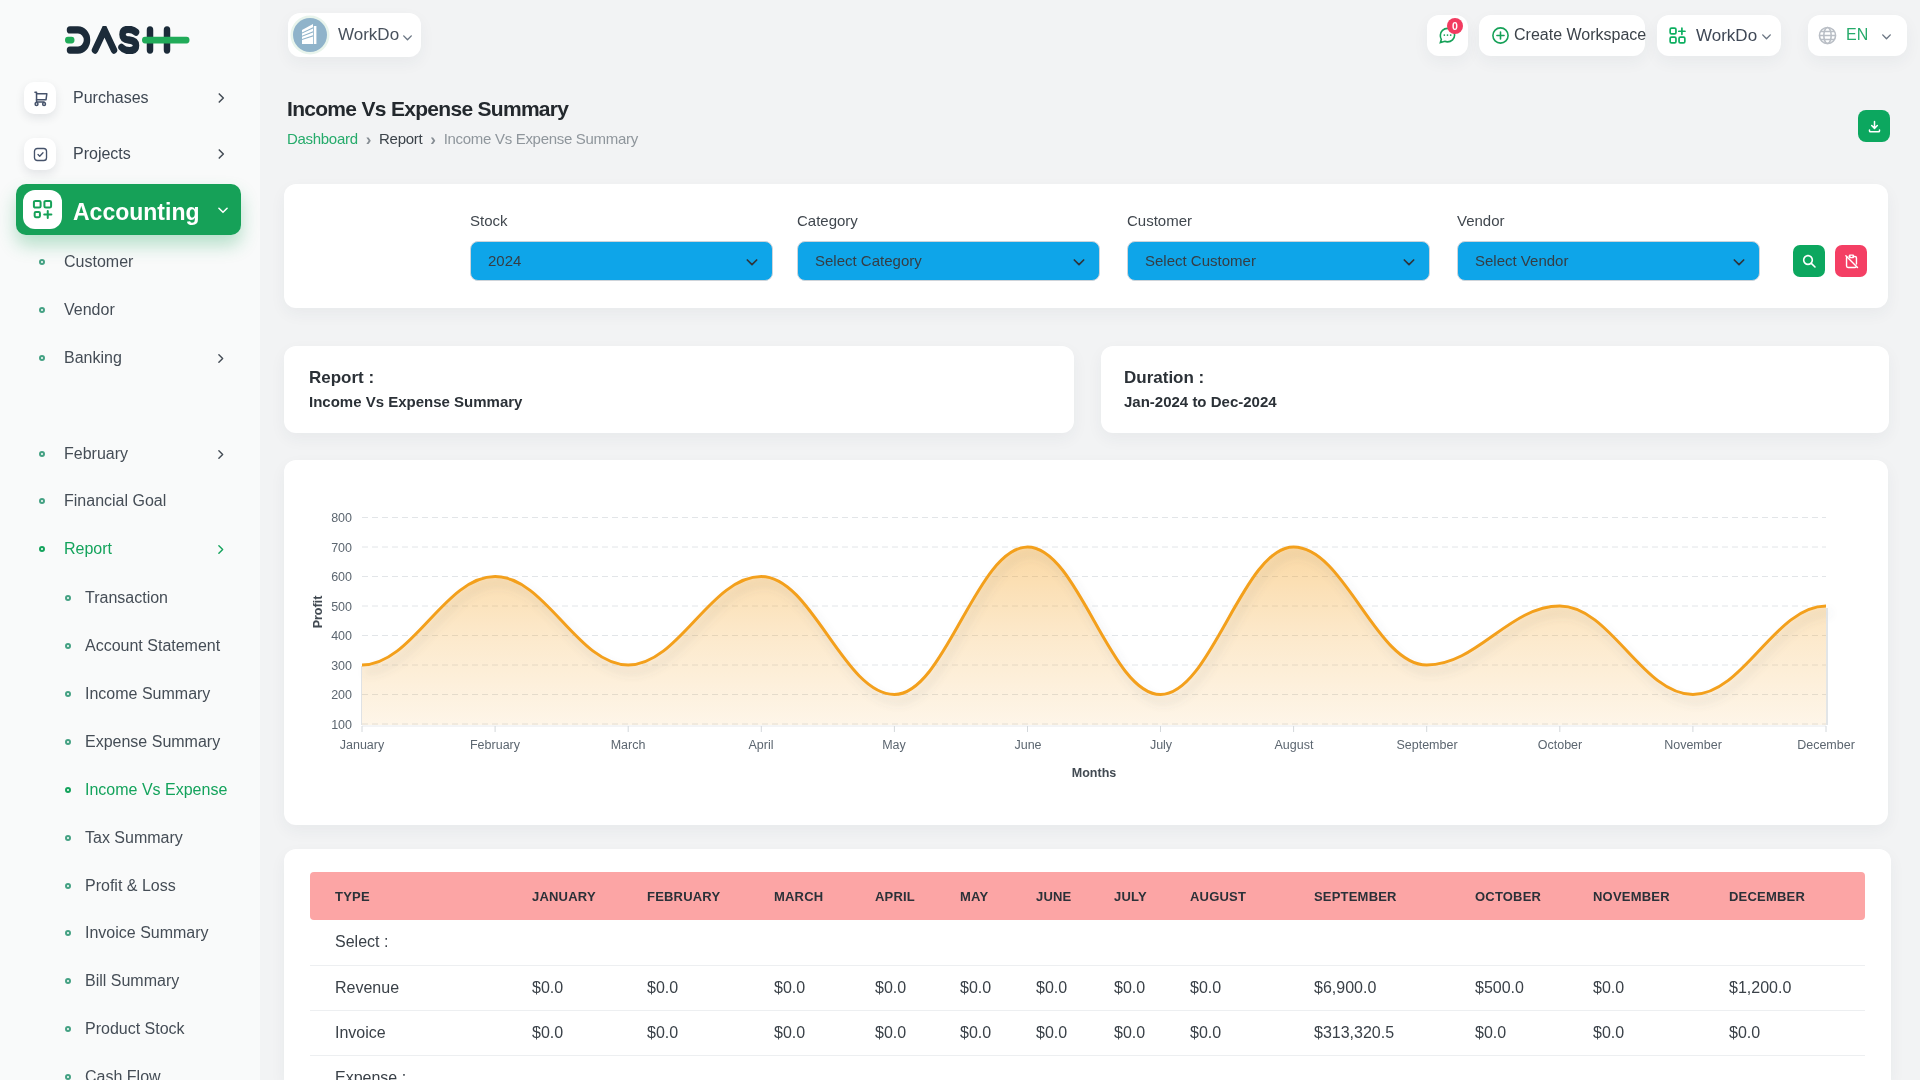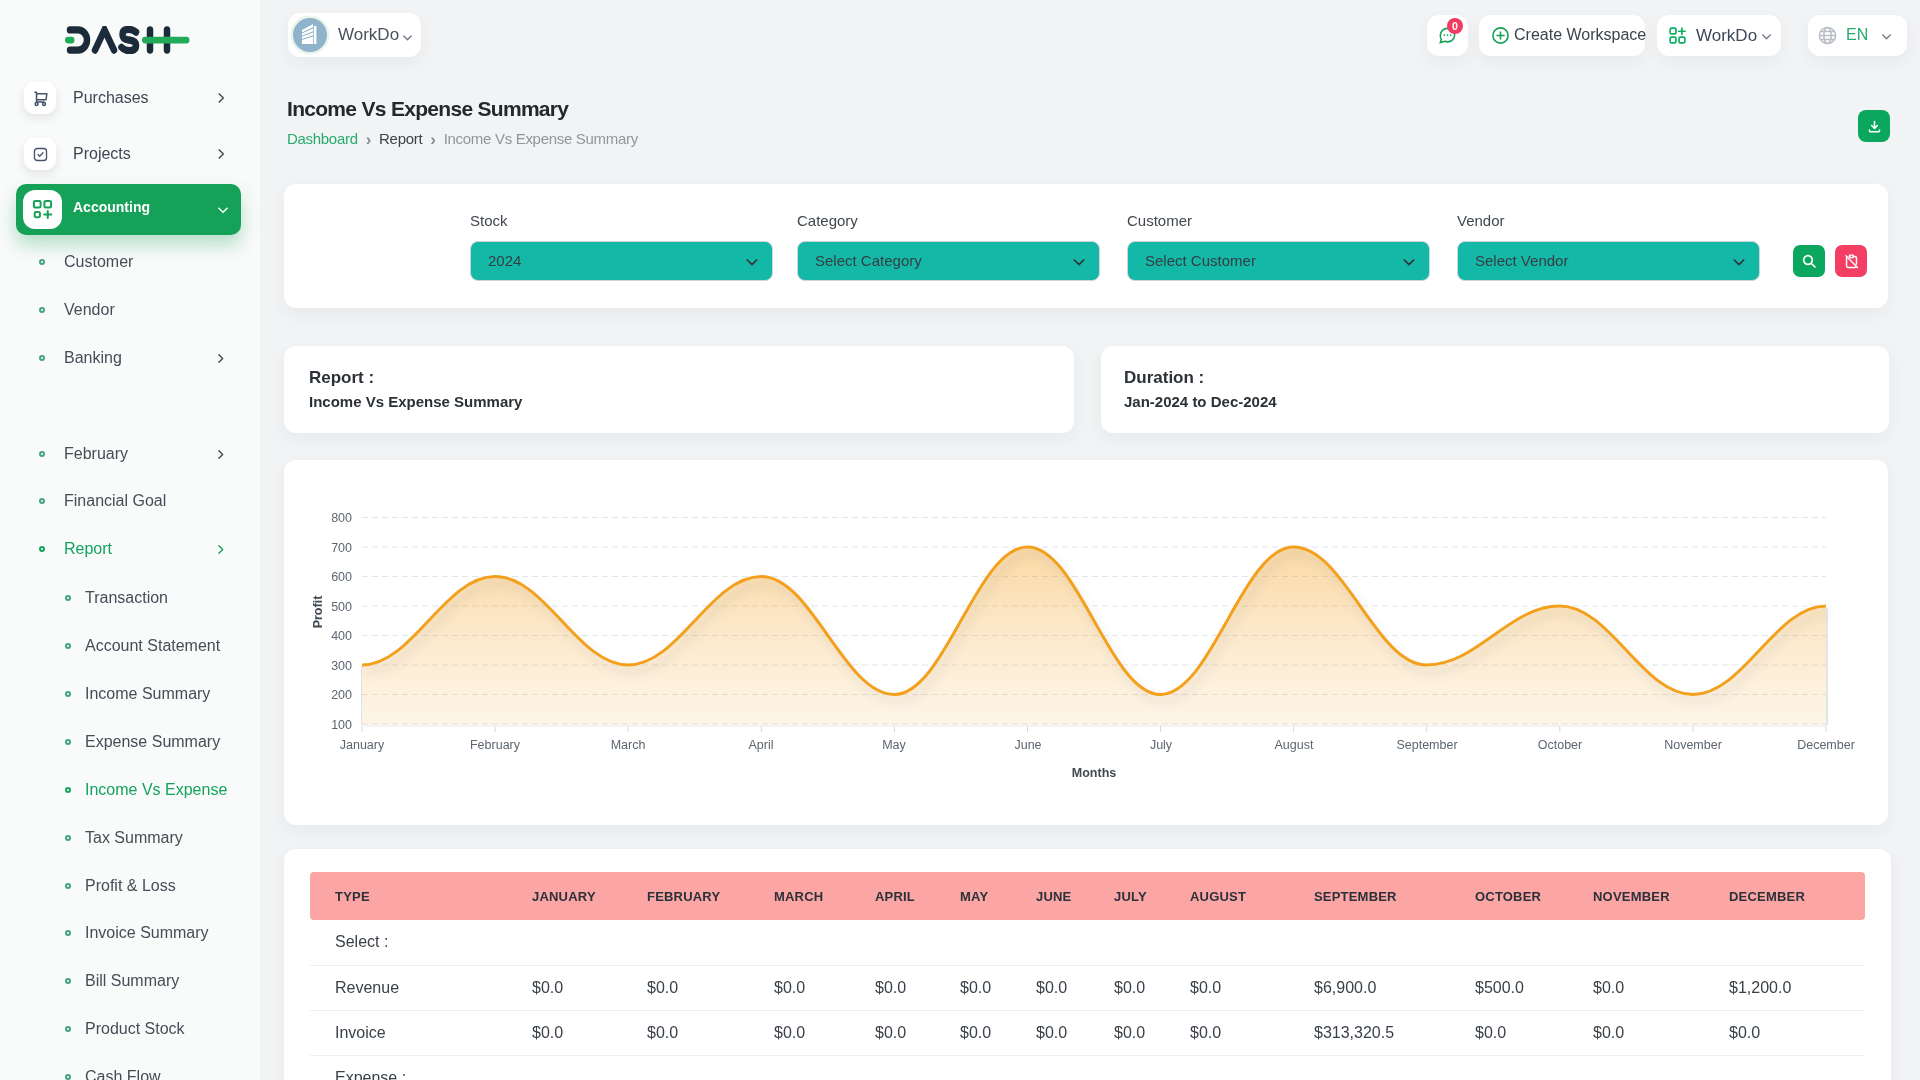--- a/index.html
+++ b/index.html
@@ -13,21 +13,21 @@
 .mtext { position:absolute; left:73px; font-size:16px; color:#3e4752; font-weight:400; }
 .chev { position:absolute; left:214px; }
 .dot { position:absolute; left:39px; width:6px; height:6px; border:2px solid #44a183; border-radius:50%; background:#fff; }
 .dot2 { left:64.5px; }
 .stext { position:absolute; left:64px; font-size:16px; color:#454d56; }
 .stext2 { left:85px; }
 .grn { color:#14a35c !important; }
 
 #acc { position:absolute; left:16px; top:184px; width:225px; height:51px; background:#16a158; border-radius:10px; box-shadow:0 10px 18px rgba(22,161,88,.30); }
 #acc .wsq { position:absolute; left:7px; top:6px; width:39px; height:39px; background:#fff; border-radius:12px; display:flex; align-items:center; justify-content:center; }
-#acc .atext { position:absolute; left:57px; top:15px; color:#fff; font-size:14px; font-weight:700; }
+#acc .atext { position:absolute; left:57px; top:15px; color:#fff; font-size:23px; font-weight:700; }
 
 .card { background:#fff; border-radius:12px; box-shadow:0 6px 16px rgba(40,50,70,.05); position:absolute; }
 #wdpill { left:288px; top:13px; width:133px; height:44px; }
 #wdpill .av { position:absolute; left:5px; top:5px; width:34px; height:34px; border-radius:50%; background:#8fb3ca; box-shadow:0 0 0 2.5px #e8f4ec; }
 #wdpill .nm { position:absolute; left:50px; top:12px; font-size:17px; color:#48515c; font-weight:500; }
 .topright { top:15px; height:41px; }
 #chatcard { left:1427px; width:41px; }
 #createws { left:1479px; width:166px; }
 #wdtop { left:1657px; width:124px; }
 #langsel { left:1790px; width:99px;margin-left:18px; }
@@ -35,21 +35,21 @@
 
 #pgtitle { position:absolute; left:287px; top:97px; font-size:21px; letter-spacing:-0.7px; font-weight:700; color:#23282d; }
 #crumbs { position:absolute; left:287px; top:130px; font-size:15px; letter-spacing:-0.3px; color:#8f969c; }
 #crumbs a { color:#26ab6b; text-decoration:none; }
 #crumbs b { color:#3c434a; font-weight:400; }
 #crumbs .sep { margin:0 8px; color:#878e94; font-size:17px; font-weight:700; vertical-align:-1px; }
 #dlbtn { position:absolute; left:1858px; top:110px; width:32px; height:32px; background:#0ca75f; border-radius:8px; display:flex; align-items:center; justify-content:center; }
 
 #filters { left:284px; top:184px; width:1604px; height:124px; }
 .flabel { position:absolute; top:28px; font-size:15px; color:#40474e; }
-.fsel { position:absolute; top:57px; width:303px; height:40px; border:1px solid #ced4da; border-radius:8px; background:#14b8a6; font-size:15px; color:#363d44; line-height:38px; padding-left:17px; }
+.fsel { position:absolute; top:57px; width:303px; height:40px; border:1px solid #ced4da; border-radius:8px; background:#0ea5e9; font-size:15px; color:#363d44; line-height:38px; padding-left:17px; }
 .fsel svg { position:absolute; right:12px; top:12px; }
 .sqbtn { position:absolute; top:61px; width:32px; height:32px; border-radius:7px; display:flex; align-items:center; justify-content:center; }
 
 #repcard { left:284px; top:346px; width:790px; height:87px; }
 #durcard { left:1101px; top:346px; width:788px; height:87px; }
 .ctitle { position:absolute; left:25px; top:22px; font-size:17px; font-weight:700; color:#2b3137; }
 .csub { position:absolute; left:25px; top:47px; font-size:15px; font-weight:700; color:#2b3137; }
 
 #chartcard { left:284px; top:460px; width:1604px; height:365px; }
 

